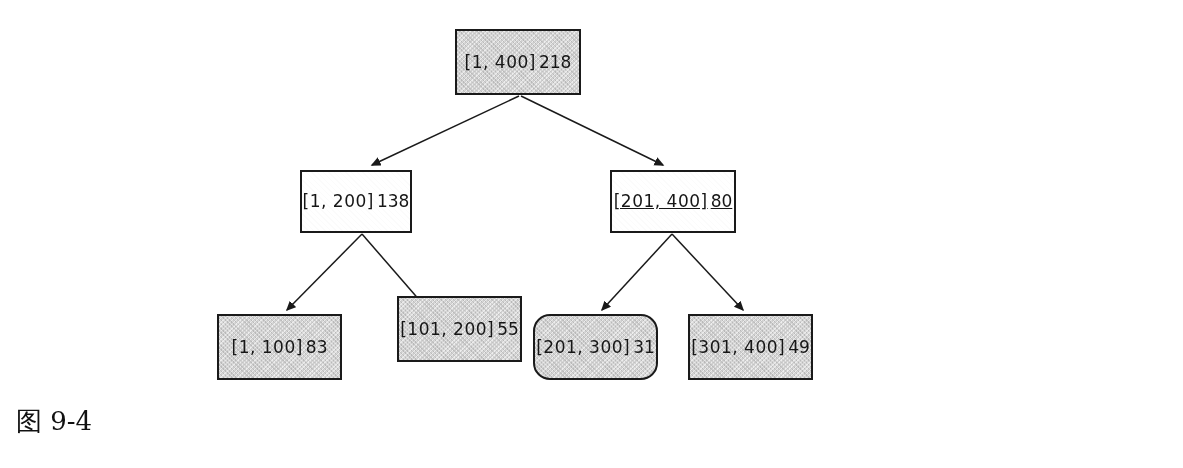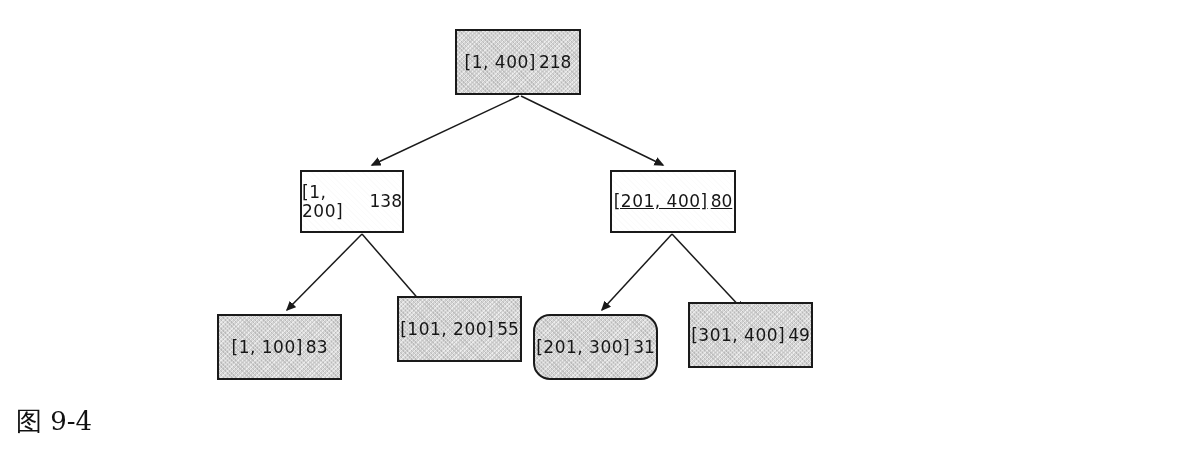--- a/index.html
+++ b/index.html
@@ -56,26 +56,26 @@
     position: absolute;
     left: 16px;
     top: 404px;
     width: 1035px;
     font-family: "DejaVu Serif", "Liberation Serif", serif;
     font-size: 26px;
     color: #111111;
   }
   
   #node-root { left: 455px; top: 29px;  width: 126px; height: 66px; }
-  #node-l    { left: 300px; top: 170px; width: 104px; height: 63px; }
+  #node-l    { left: 300px; top: 170px; width: 112px; height: 63px; }
   #node-r    { left: 610px; top: 170px; width: 126px; height: 63px; text-decoration: underline; }
   #node-ll   { left: 217px; top: 314px; width: 125px; height: 66px; }
   #node-lr   { left: 373px; top: 296px; width: 125px; height: 66px; margin-left: 24px; }
   #node-rl   { left: 533px; top: 314px; width: 125px; height: 66px; border-radius: 17px; }
-  #node-rr   { left: 688px; top: 302px; width: 125px; height: 66px; }
+  #node-rr   { left: 688px; top: 314px; width: 125px; height: 66px; }
 </style>
 </head>
 <body>
 
 <div class="stage">
 
   <svg class="edges" viewBox="0 0 1183 468" xmlns="http://www.w3.org/2000/svg" aria-hidden="true">
     <defs>
       <marker id="arrowhead" markerUnits="userSpaceOnUse" markerWidth="12" markerHeight="10" refX="8.5" refY="4.5" orient="auto">
         <path d="M0,0 L10,4.5 L0,9 z" fill="#1a1a1a"></path>

